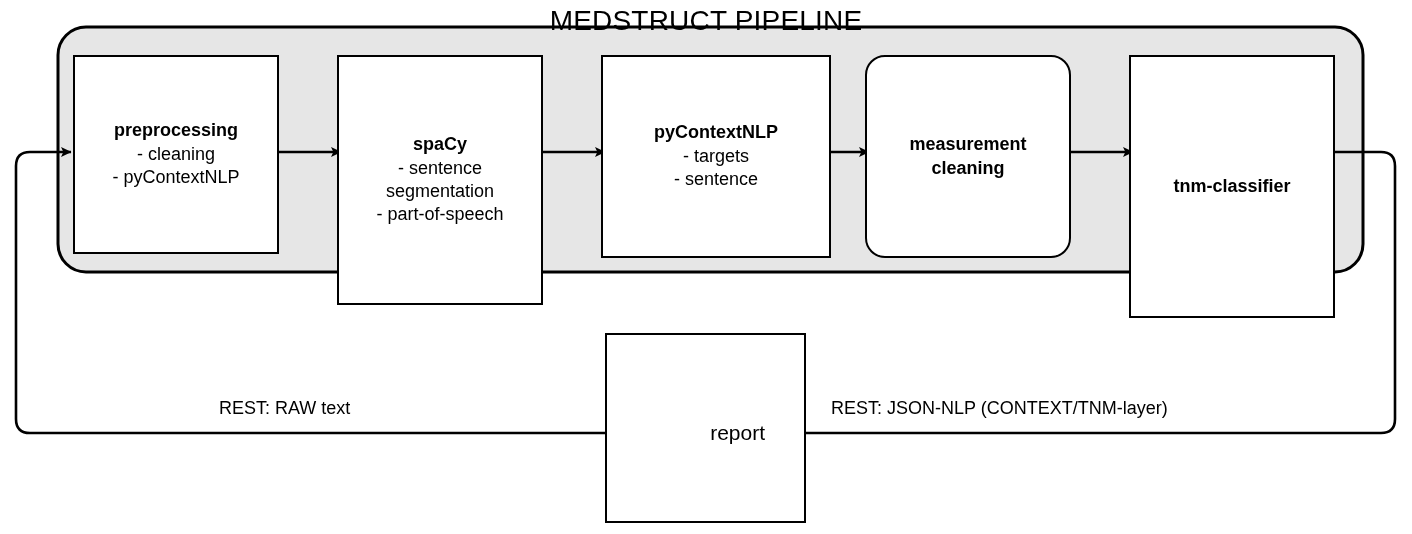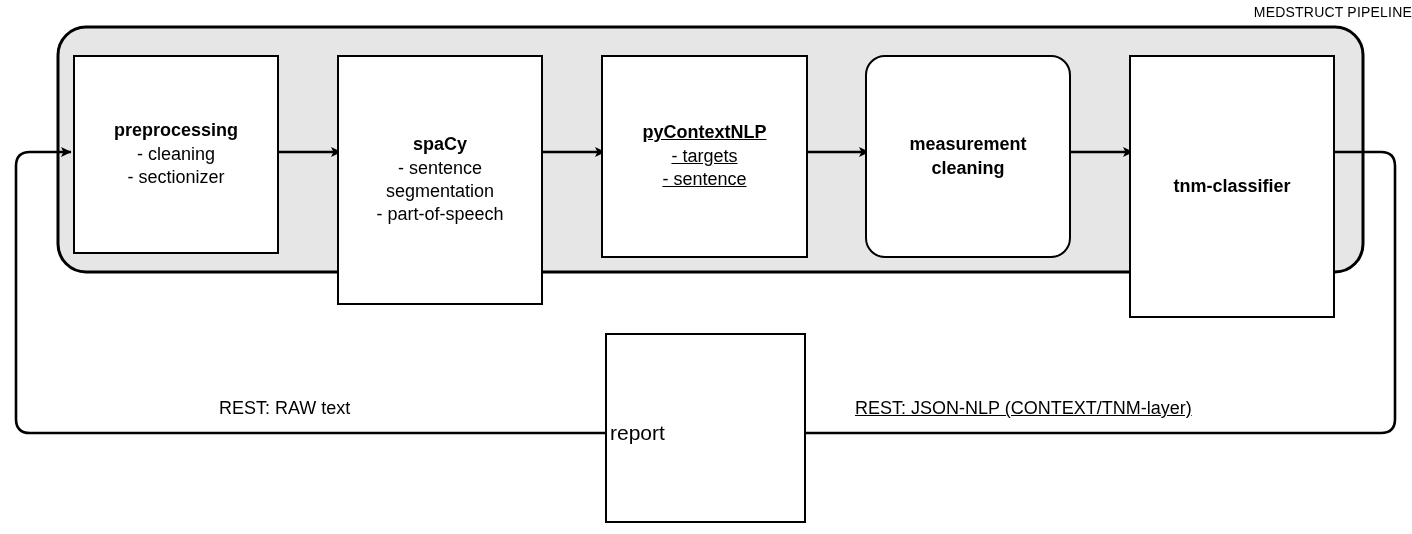--- a/index.html
+++ b/index.html
@@ -22,23 +22,23 @@
     width: 1412px;
     height: 534px;
   }
   .txt {
     position: absolute;
     color: #000000;
     white-space: nowrap;
     line-height: 1.18;
   }
   .title-text {
-    font-size: 14px;
+    font-size: 28px;
     letter-spacing: 0.2px;
-    text-align: right;
+    text-align: center;
   }
   .box-text {
     font-size: 18px;
     text-align: center;
     white-space: normal;
     line-height: 1.3;
   }
   .box-text .b {
     font-weight: bold;
     display: block;
@@ -96,34 +96,34 @@
 
     <path d="M 645 411 L 705 352 L 765 352 L 765 511 L 645 511 Z" fill="#ffffff" stroke="#000000" stroke-width="2.4"></path>
   </svg>
 
   <div class="txt title-text" style="left:0; top:4px; width:1412px;">MEDSTRUCT PIPELINE</div>
 
   <div class="pipeline-box" style="left:73px; top:55px; width:206px; height:199px;">
     <div class="box-text">
       <span class="b">preprocessing</span>
       <span class="l">- cleaning</span>
-      <span class="l">- sectionizer</span>
+      <span class="l">- pyContextNLP</span>
     </div>
   </div>
 
   <div class="pipeline-box" style="left:337px; top:55px; width:206px; height:250px;">
     <div class="box-text">
       <span class="b">spaCy</span>
       <span class="l">- sentence</span>
       <span class="l">segmentation</span>
       <span class="l">- part-of-speech</span>
     </div>
   </div>
 
-  <div class="pipeline-box" style="left:601px; top:55px; width:207px; height:203px;text-decoration:underline;">
+  <div class="pipeline-box" style="left:601px; top:55px; width:230px; height:203px;">
     <div class="box-text">
       <span class="b">pyContextNLP</span>
       <span class="l">- targets</span>
       <span class="l">- sentence</span>
     </div>
   </div>
 
   <div class="pipeline-box" style="left:865px; top:55px; width:206px; height:203px;border-radius:20px;">
     <div class="box-text">
       <span class="b">measurement</span>
@@ -133,19 +133,19 @@
 
   <div class="pipeline-box" style="left:1129px; top:55px; width:206px; height:263px;">
     <div class="box-text">
       <span class="b">tnm-classifier</span>
     </div>
   </div>
 
 
   <div class="excel-outer" style="left:605px; top:333px; width:201px; height:190px;"></div>
 
-  <div class="txt report-label" style="left:610px; top:421px; width:120px; text-align:left;">report</div>
+  <div class="txt report-label" style="left:645px; top:421px; width:120px; text-align:right;">report</div>
 
   <div class="txt edge-label" style="left:219px; top:398px;">REST: RAW text</div>
 
-  <div class="txt edge-label" style="left:855px; top:398px;text-decoration:underline;">REST: JSON-NLP (CONTEXT/TNM-layer)</div>
+  <div class="txt edge-label" style="left:831px; top:398px;">REST: JSON-NLP (CONTEXT/TNM-layer)</div>
 
 </div>
 
 </body></html>

